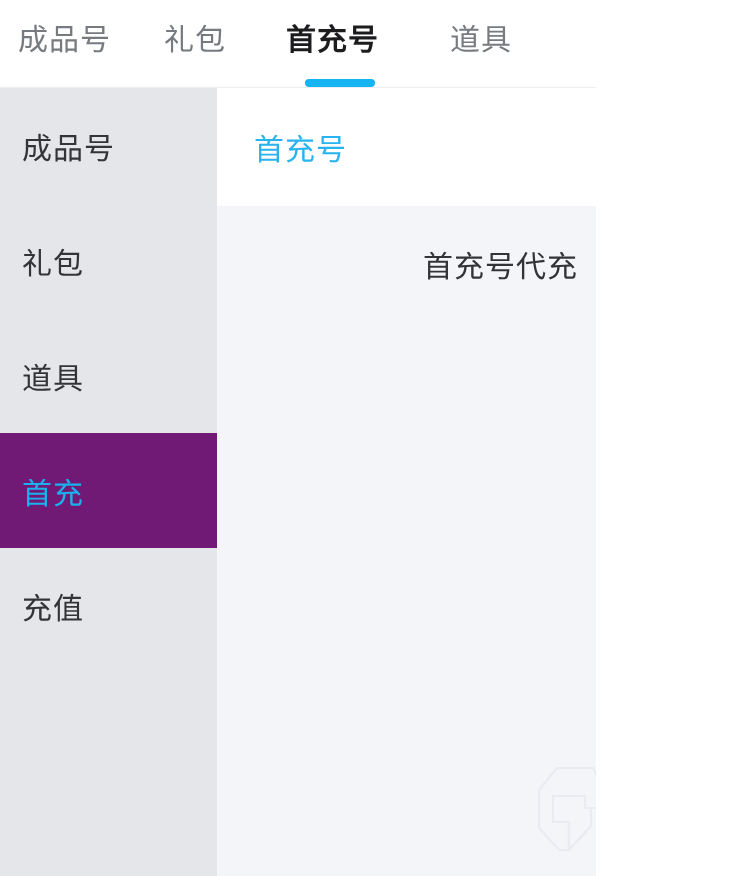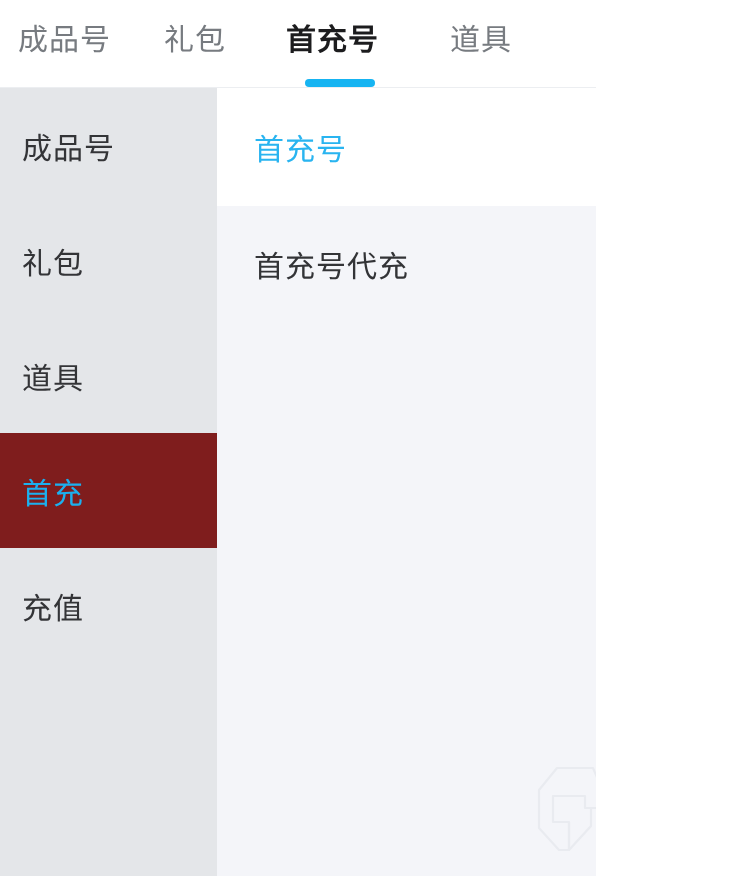--- a/index.html
+++ b/index.html
@@ -103,21 +103,21 @@
     height: 115px;
     box-sizing: border-box;
     display: flex;
     align-items: center;
     padding-left: 22px;
     font-size: 30px;
     color: #333437;
     letter-spacing: 1px;
   }
   .side-item.active {
-    background: #7f1d1d;
+    background: #701a75;
     color: #1cb0ef;
   }
 
   
   .main {
     position: absolute;
     left: 217px;
     top: 0;
     width: 530px;
     height: 788px;
@@ -149,20 +149,21 @@
   }
   .main-list-item {
     display: flex;
     align-items: center;
     height: 116px;
     padding-left: 37px;
     box-sizing: border-box;
     font-size: 30px;
     color: #333437;
     letter-spacing: 1px;
+    justify-content: center;
   }
 
   
   .watermark {
     position: absolute;
     right: 24px;
     bottom: 8px;
     width: 190px;
     height: 112px;
     opacity: 1;

